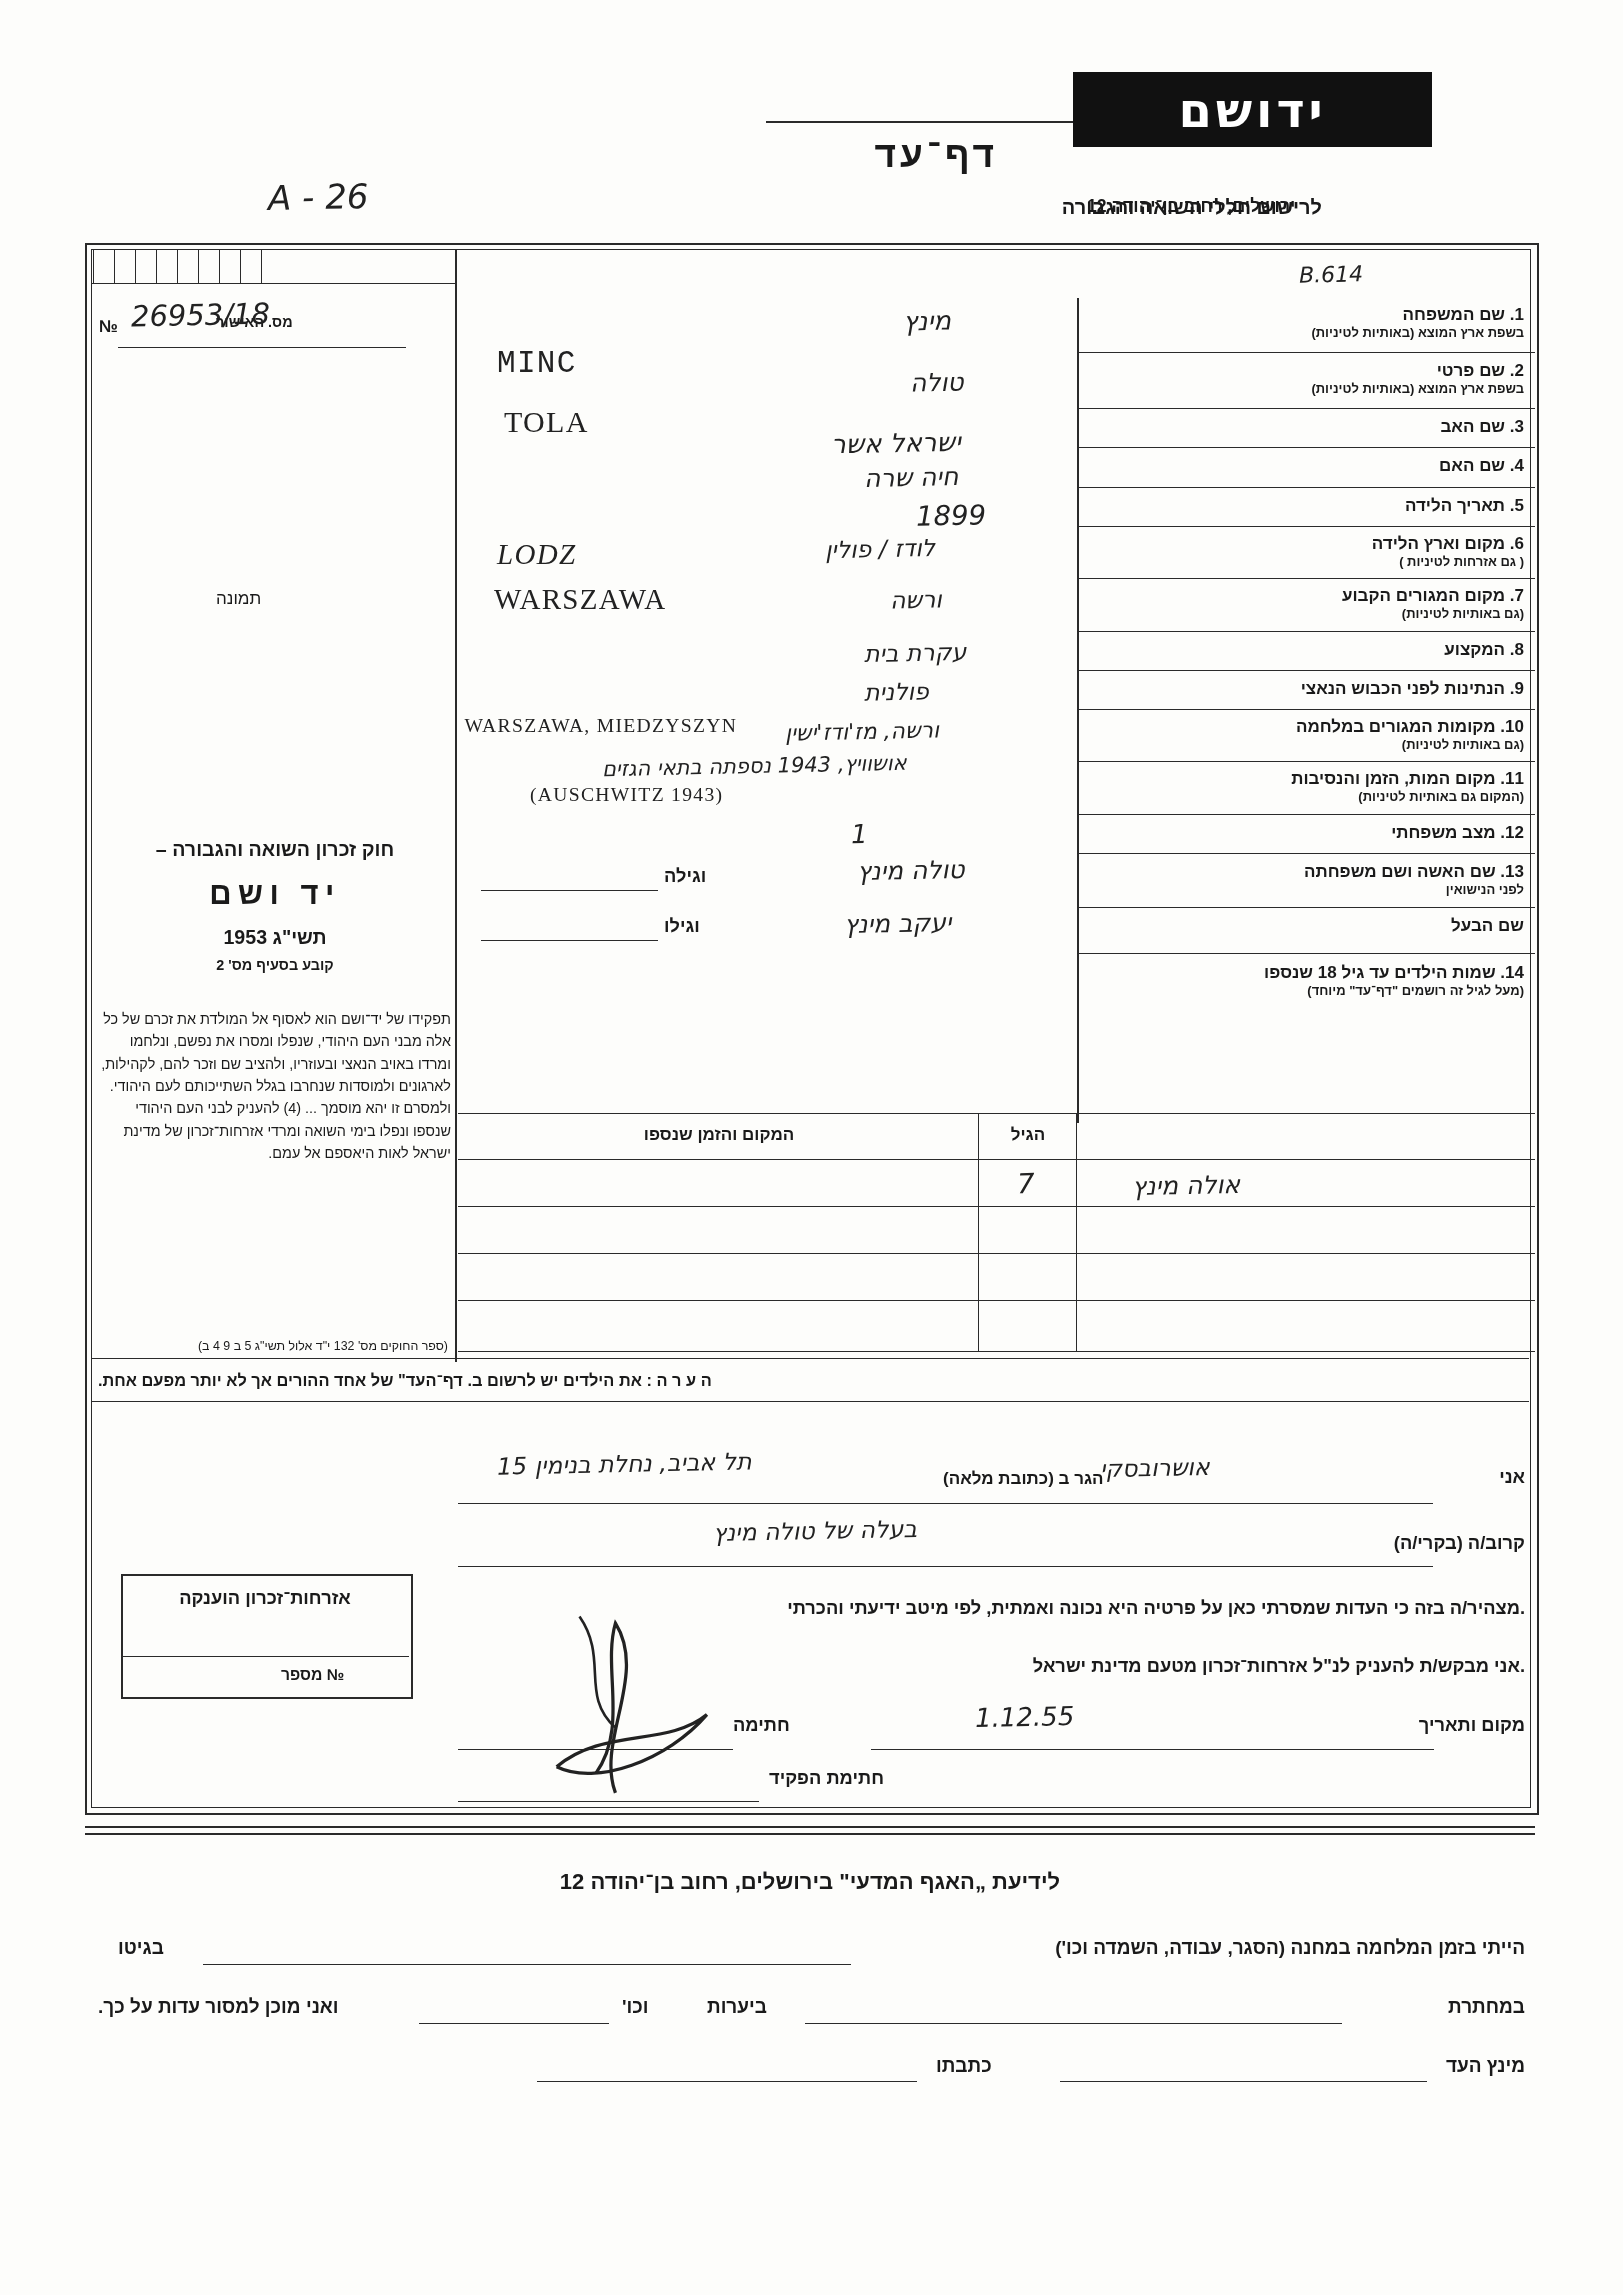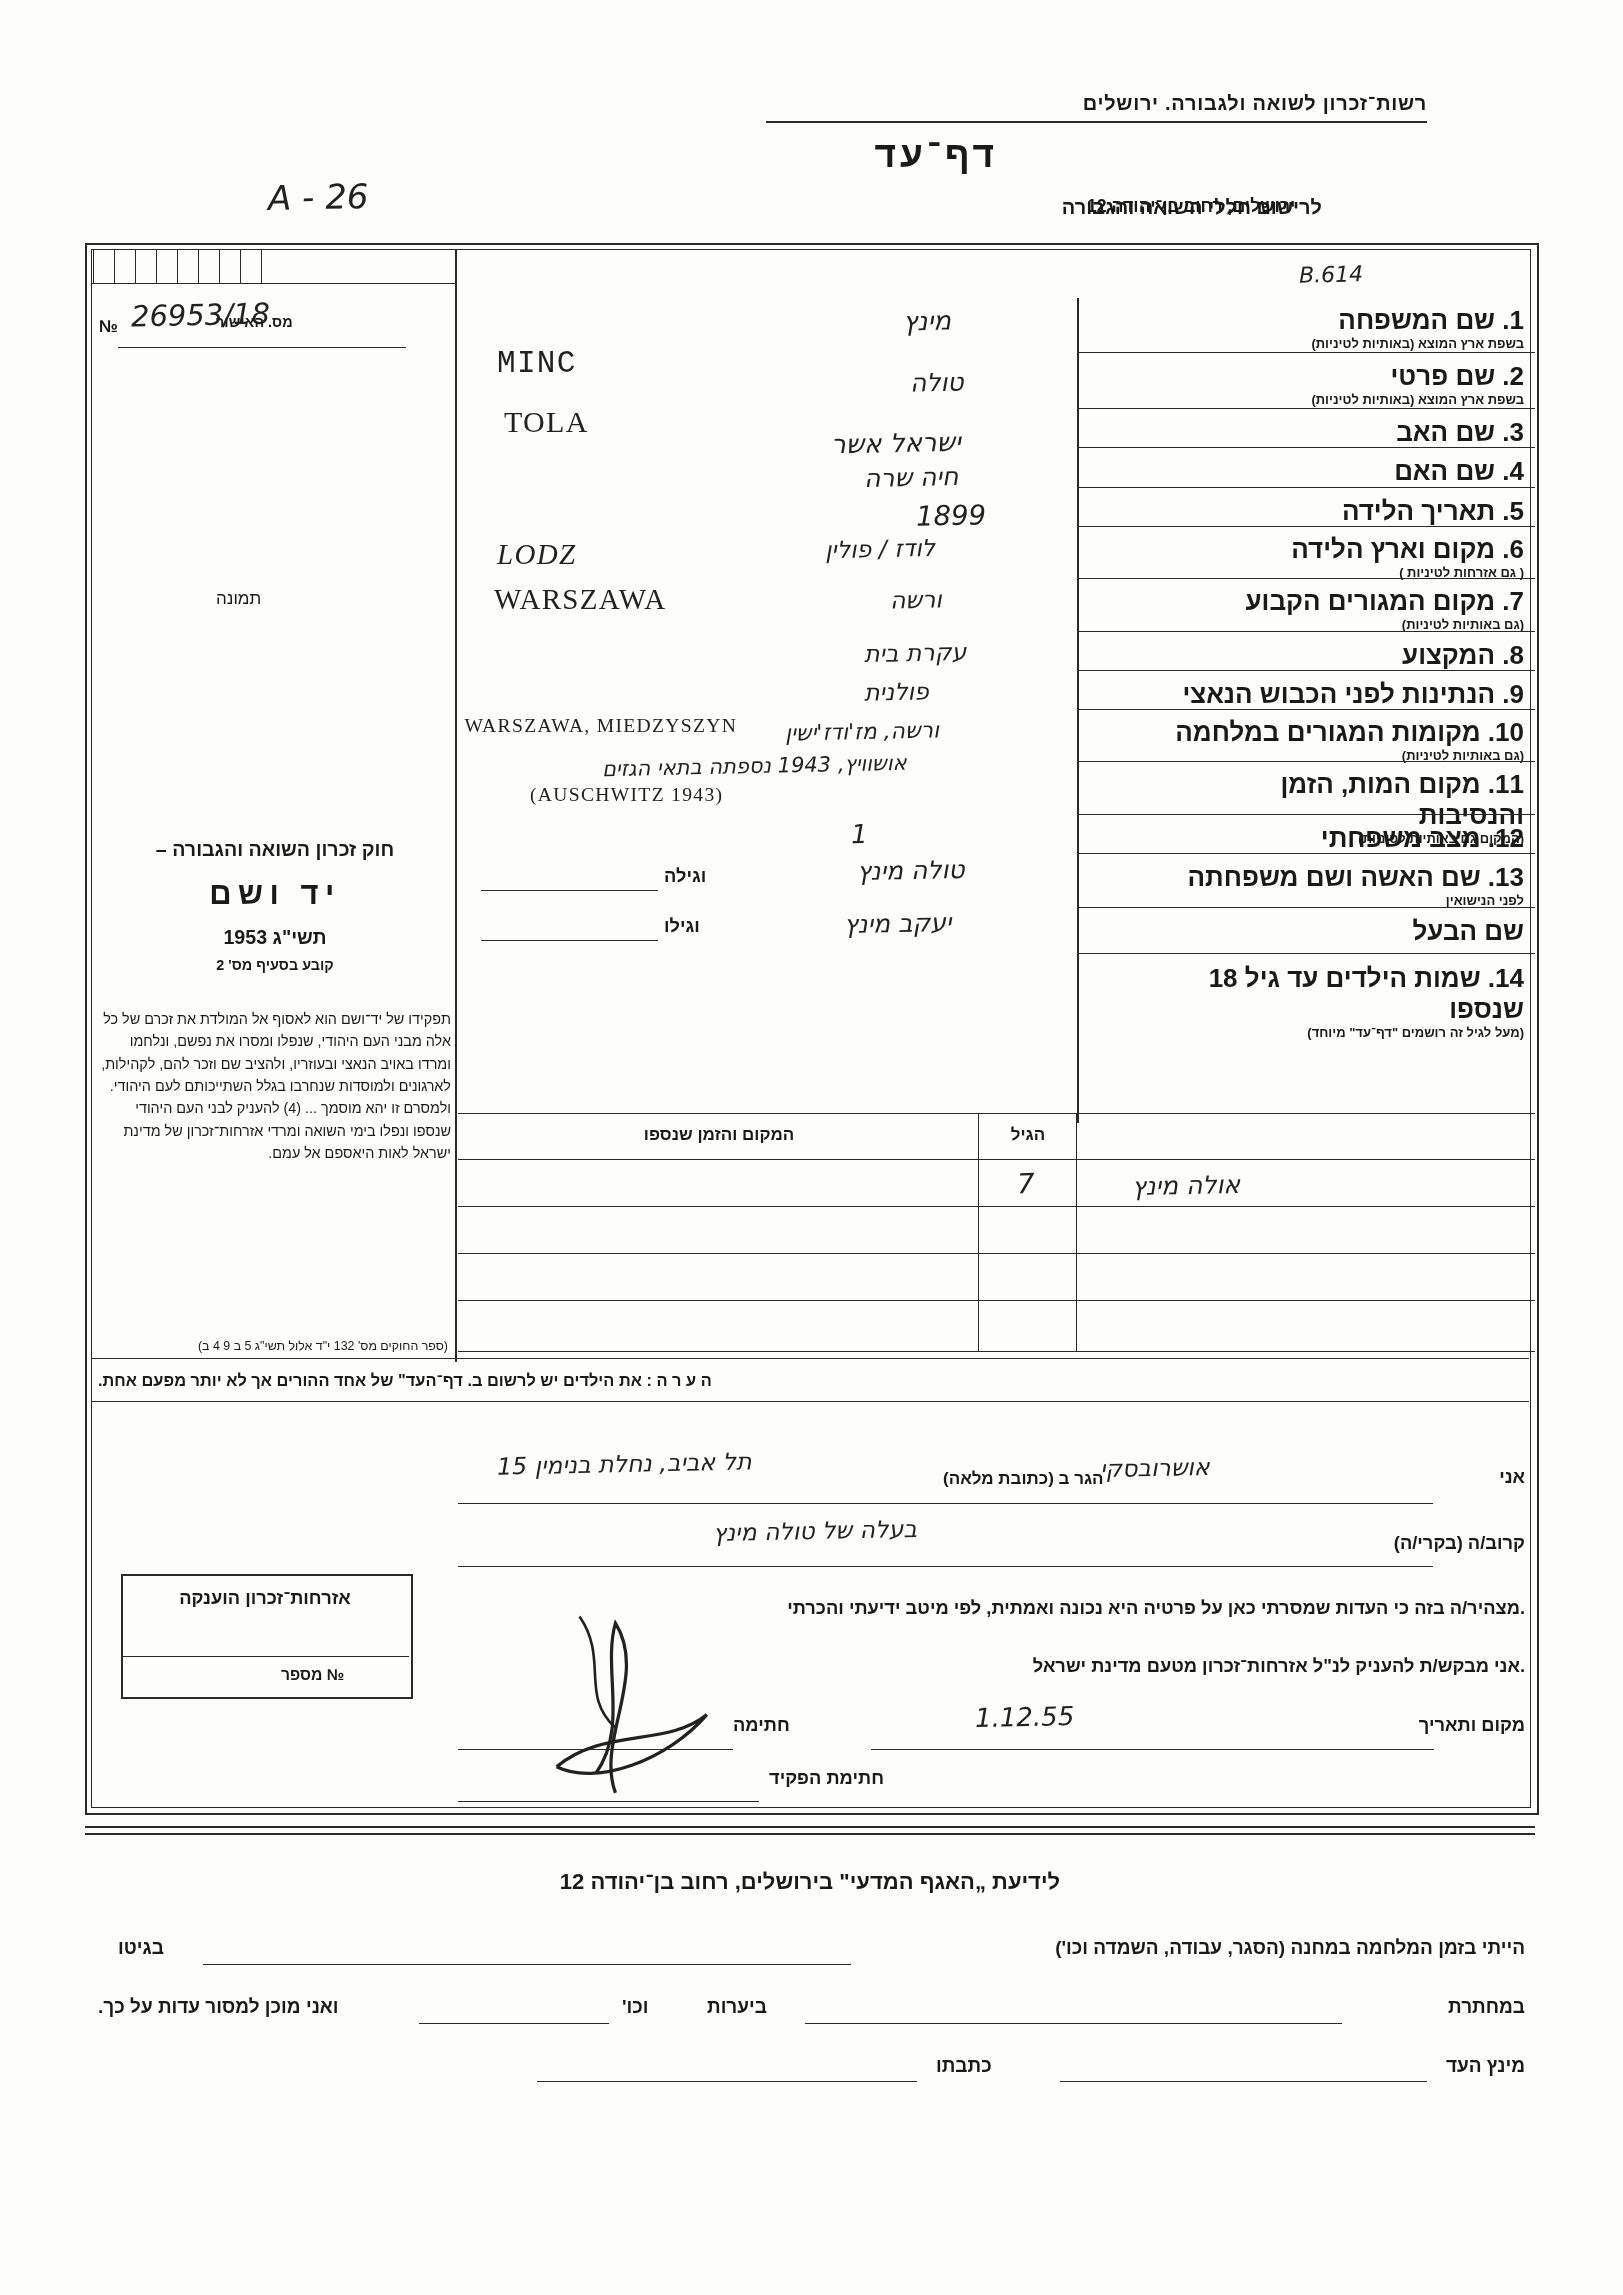--- a/index.html
+++ b/index.html
@@ -98,21 +98,21 @@
   .comb i { position:absolute; top:0; width:1.3px; height:34px; background:#2a2a2a; }
 
   
   .field-label {
     position: absolute;
     right: 0; width: 367px;
     text-align: right;
     padding-right: 13px;
     box-sizing: border-box;
   }
-  .fl-main { font-size: 26px; font-weight: bold; }
+  .fl-main { font-size: 17px; font-weight: bold; }
   .fl-sub  { font-size: 13px; font-weight: bold; }
 
   #labels-col {
     position: absolute;
     top: 298px; left: 1079px; width: 458px; height: 831px;
   }
   .row-rule { position:absolute; left:0; width: 456px; height:1.3px; background:#2a2a2a; }
 
   
   #hand-col { position: absolute; top: 288px; left: 458px; width: 622px; height: 851px; }
@@ -167,20 +167,23 @@
 </head>
 <body>
 
 <div class="page">
 
   <div class="abs rtl" id="header-org">רשות־זכרון לשואה ולגבורה. ירושלים</div>
   <div class="line" id="header-underline"></div>
   <div class="abs rtl" id="header-title">דף־עד</div>
   <div class="abs rtl" id="header-subtitle">לרישום חללי השואה והגבורה</div>
 
+  <div class="abs" id="logo-box">
+    <span id="logo-text" class="rtl">ידושם</span>
+  </div>
   <div class="abs rtl" id="header-address">ירושלים, רחוב בן־יהודה 12</div>
 
   <div class="abs hand" id="archive-code">A - 26</div>
   <div class="abs hand" id="top-right-scribble">B.614</div>
 
   <div id="frame-outer"></div>
   <div id="frame-inner"></div>
   <div class="line" id="vline-left"></div>
 
   <div class="comb" style="left:93px;width:177px;">

